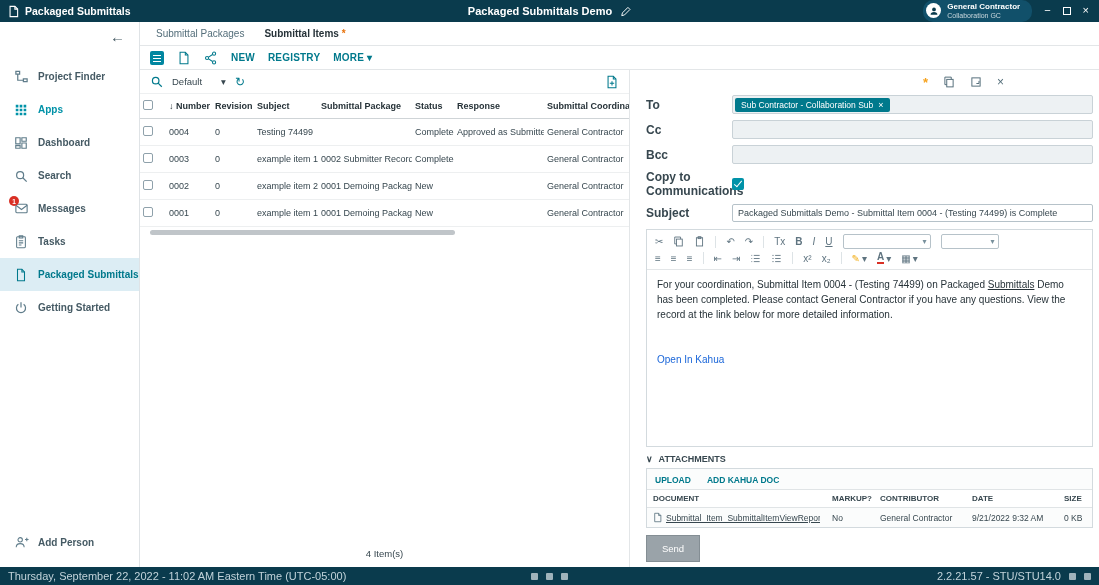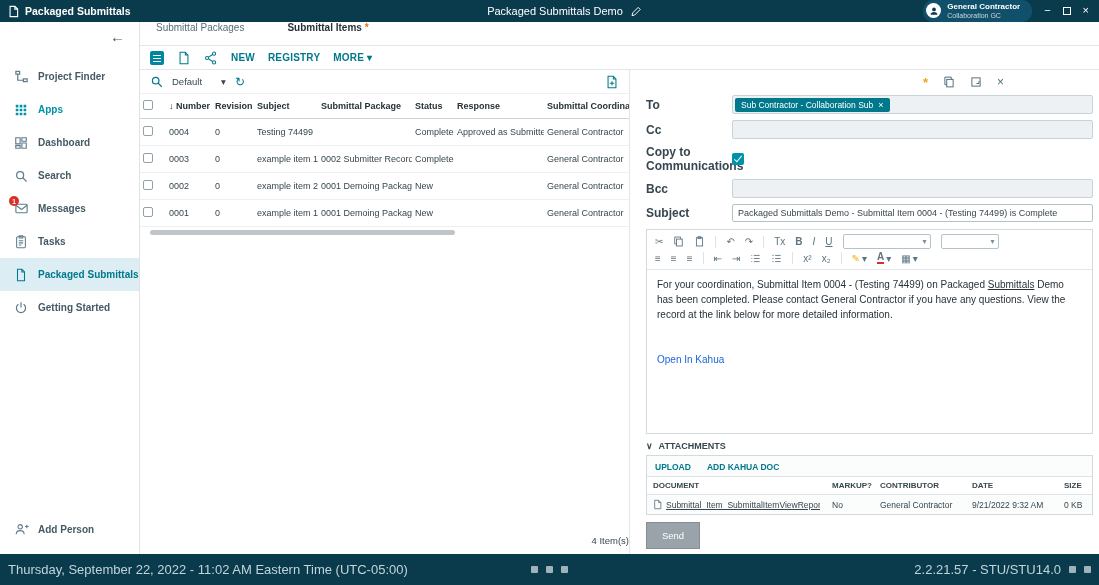--- a/index.html
+++ b/index.html
@@ -3,21 +3,21 @@
 <meta charset="utf-8">
 <style>
   * { box-sizing: border-box; margin: 0; padding: 0; }
   html,body { background:#fff; }
   body { font-family:"Liberation Sans", sans-serif; }
   .app { width:1099px; height:585px; display:flex; flex-direction:column; overflow:hidden; background:#fff; color:#37474f; font-size:10px; position:relative; }
 
   
   .topbar { height:22px; min-height:22px; background:#0a3b4d; color:#fff; display:flex; align-items:center; position:relative; }
   .topbar-left { display:flex; align-items:center; gap:6px; padding-left:8px; font-size:10.5px; font-weight:bold; }
-  .topbar-center { position:absolute; left:50%; transform:translateX(-50%); display:flex; align-items:center; gap:8px; font-size:11px; font-weight:normal;margin-left:15px; }
+  .topbar-center { position:absolute; left:50%; transform:translateX(-50%); display:flex; align-items:center; gap:8px; font-size:11px; font-weight:bold; }
   .topbar-right { margin-left:auto; display:flex; align-items:center; gap:12px; padding-right:10px; }
   .user-pill { display:flex; align-items:center; gap:6px; background:#11506a; border-radius:10px; padding:2px 12px 2px 3px; }
   .avatar { width:15px; height:15px; border-radius:50%; background:#fff; color:#0a3b4d; display:flex; align-items:center; justify-content:center; }
   .user-texts { display:flex; flex-direction:column; line-height:1.15; }
   .user-name { font-size:8px; font-weight:bold; }
   .user-org { font-size:7px; opacity:.75; font-weight:normal; }
   .win-btn { color:#fff; font-size:11px; line-height:1; cursor:pointer; }
   .icon-restore { width:8px; height:8px; border:1px solid #fff; display:inline-block; }
 
   
@@ -30,21 +30,21 @@
   .sb-item { height:33px; display:flex; align-items:center; gap:9px; padding-left:13px; font-weight:bold; font-size:10px; color:#455a64; cursor:pointer; position:relative; }
   .sb-item .ic { width:16px; height:16px; color:#607d8b; display:flex; align-items:center; justify-content:center; }
   .sb-item.accent, .sb-item.accent .ic { color:#0092a8; }
   .sb-item.active { background:#dcedf4; color:#00798c; }
   .sb-item.active .ic { color:#00798c; }
   .badge { position:absolute; left:9px; top:4px; background:#d93025; color:#fff; border-radius:50%; width:10px; height:10px; font-size:6.5px; display:flex; align-items:center; justify-content:center; font-weight:bold; }
   .sb-spacer { flex:1; }
 
   
   .content { flex:1; display:flex; flex-direction:column; min-width:0; }
-  .tabbar { height:16px; min-height:24px; border-bottom:1px solid #e3e6e8; display:flex; align-items:flex-start; gap:43px; padding-left:16px; }
+  .tabbar { height:16px; min-height:24px; border-bottom:1px solid #e3e6e8; display:flex; align-items:center; gap:20px; padding-left:16px; }
   .tab { font-size:10px; color:#546e7a; cursor:pointer; }
   .tab.active { font-weight:bold; color:#263238; }
   .dirty { color:#e8710a; font-weight:bold; margin-left:3px; }
 
   .toolbar { height:24px; min-height:24px; border-bottom:1px solid #e3e6e8; display:flex; align-items:center; gap:13px; padding:0 10px; }
   .icon-view { width:14px; height:14px; background:#0086a0; border-radius:2px; position:relative; display:inline-block; }
   .icon-view::after { content:""; position:absolute; left:3px; right:3px; top:4px; height:7px;
     background:repeating-linear-gradient(#fff 0 1px, transparent 1px 3px); }
   .tb-action { color:#00798c; font-weight:bold; font-size:10px; letter-spacing:.2px; cursor:pointer; display:flex; align-items:center; gap:3px; }
 
@@ -54,21 +54,21 @@
   .list-pane { width:490px; min-width:490px; display:flex; flex-direction:column; border-right:1px solid #e3e6e8; min-height:0; overflow:hidden; }
   .search-row { height:24px; min-height:24px; display:flex; align-items:center; gap:9px; padding:0 10px; border-bottom:1px solid #eef0f1; }
   .filter { display:flex; align-items:center; gap:19px; font-size:9.5px; color:#37474f; cursor:pointer; }
   .refresh { color:#00798c; font-size:12px; cursor:pointer; }
   .spacer { flex:1; }
   .grid { width:100%; border-collapse:collapse; font-size:9px; table-layout:fixed; }
   .grid th { font-weight:bold; color:#263238; text-align:left; padding:6px 3px; border-bottom:1px solid #cfd4d7; white-space:nowrap; overflow:hidden; }
   .grid td { padding:7px 3px; border-bottom:1px solid #edeff0; color:#37474f; white-space:nowrap; overflow:hidden;margin-left:16px; }
   .cb { width:10px; height:10px; border:1px solid #8fa1ab; border-radius:2px; display:inline-block; background:#fff; cursor:pointer; }
   .hscroll { height:5px; background:#c0c5c9; border-radius:3px; width:305px; margin:3px 0 0 10px; cursor:pointer; }
-  .list-footer { margin-top:auto; text-align:right; padding:6px 0 8px; font-size:9.5px; color:#37474f; }
+  .list-footer { margin-top:auto; text-align:center; padding:6px 0 8px; font-size:9.5px; color:#37474f; }
 
   
   .compose { flex:1; display:flex; flex-direction:column; min-width:0; overflow:hidden; padding-top:2px; }
   .compose-icons { height:20px; min-height:20px; display:flex; align-items:center; justify-content:flex-end; gap:15px; padding-right:95px; color:#546e7a; }
   .c-asterisk { color:#f6a21d; font-size:13px; font-weight:bold; }
   .c-close { font-size:12px; cursor:pointer; }
   .form-row { display:flex; align-items:center; margin:3px 6px 3px 16px; }
   .form-row label { width:86px; min-width:86px; font-weight:bold; font-size:12px; color:#37474f; }
   .pillbox { flex:1; min-height:19px; background:#edf1f3; border:1px solid #c9d2d7; border-radius:2px; display:flex; align-items:center; padding:1px 2px; cursor:text; }
   .chip { background:#00798c; color:#fff; font-size:8.5px; border-radius:2px; padding:2px 6px; display:inline-flex; align-items:center; gap:5px; }
@@ -96,21 +96,21 @@
   .attach-links { display:flex; gap:16px; padding:6px 8px 4px; font-size:8.5px; font-weight:bold; color:#00798c; }
   .attach-links span { cursor:pointer; }
   .attach-table { width:100%; border-collapse:collapse; font-size:8.5px; table-layout:fixed; }
   .attach-table th { text-align:left; font-size:8px; color:#37474f; padding:4px 6px; border-top:1px solid #e0e4e6; border-bottom:1px solid #e0e4e6; background:#fff; white-space:nowrap; overflow:hidden; }
   .attach-table td { padding:4px 6px; color:#37474f; white-space:nowrap; overflow:hidden; }
   .file-cell { display:flex; align-items:center; gap:4px; }
   .file-name { text-decoration:underline; cursor:pointer; overflow:hidden; white-space:nowrap; }
   .send-btn { width:54px; height:27px; margin:7px 0 5px 16px; background:#9aa3a9; border:1px solid #848e94; color:#fff; font-size:9.5px; font-family:inherit; cursor:pointer; }
 
   
-  .bottombar { height:31px; min-height:13px; background:#0a3b4d; color:#c2d3da; display:flex; align-items:center; font-size:13px; padding:0 8px; }
+  .bottombar { height:18px; min-height:13px; background:#0a3b4d; color:#c2d3da; display:flex; align-items:center; font-size:11px; padding:0 8px; }
   .bb-left { flex:1; white-space:nowrap; overflow:hidden; }
   .bb-center { display:flex; gap:8px; align-items:center; }
   .bb-right { flex:1; display:flex; justify-content:flex-end; align-items:center; gap:8px; white-space:nowrap; }
   .bb-ic { width:7px; height:7px; background:#9fb3bb; display:inline-block; border-radius:1px; cursor:pointer; }
   .svgic { display:inline-flex; align-items:center; justify-content:center; }
   svg { display:block; }
 </style>
 </head>
 <body>
 
@@ -408,27 +408,27 @@
               </span>
             </div>
           </div>
 
           <div class="form-row">
             <label>Cc</label>
             <div class="pillbox"></div>
           </div>
 
           <div class="form-row">
+            <label>Bcc</label>
+            <div class="pillbox"></div>
+          </div>
+
+          <div class="form-row">
             <label>Copy to Communications</label>
             <span class="cb-checked"></span>
-          </div>
-
-          <div class="form-row">
-            <label>Bcc</label>
-            <div class="pillbox"></div>
           </div>
 
           <div class="form-row">
             <label>Subject</label>
             <input class="subject-input" value="Packaged Submittals Demo - Submittal Item 0004 - (Testing 74499) is Complete" style="">
           </div>
 
           <div class="editor">
             <div class="ed-toolbar">
               <span class="ed-btn">✂</span>

